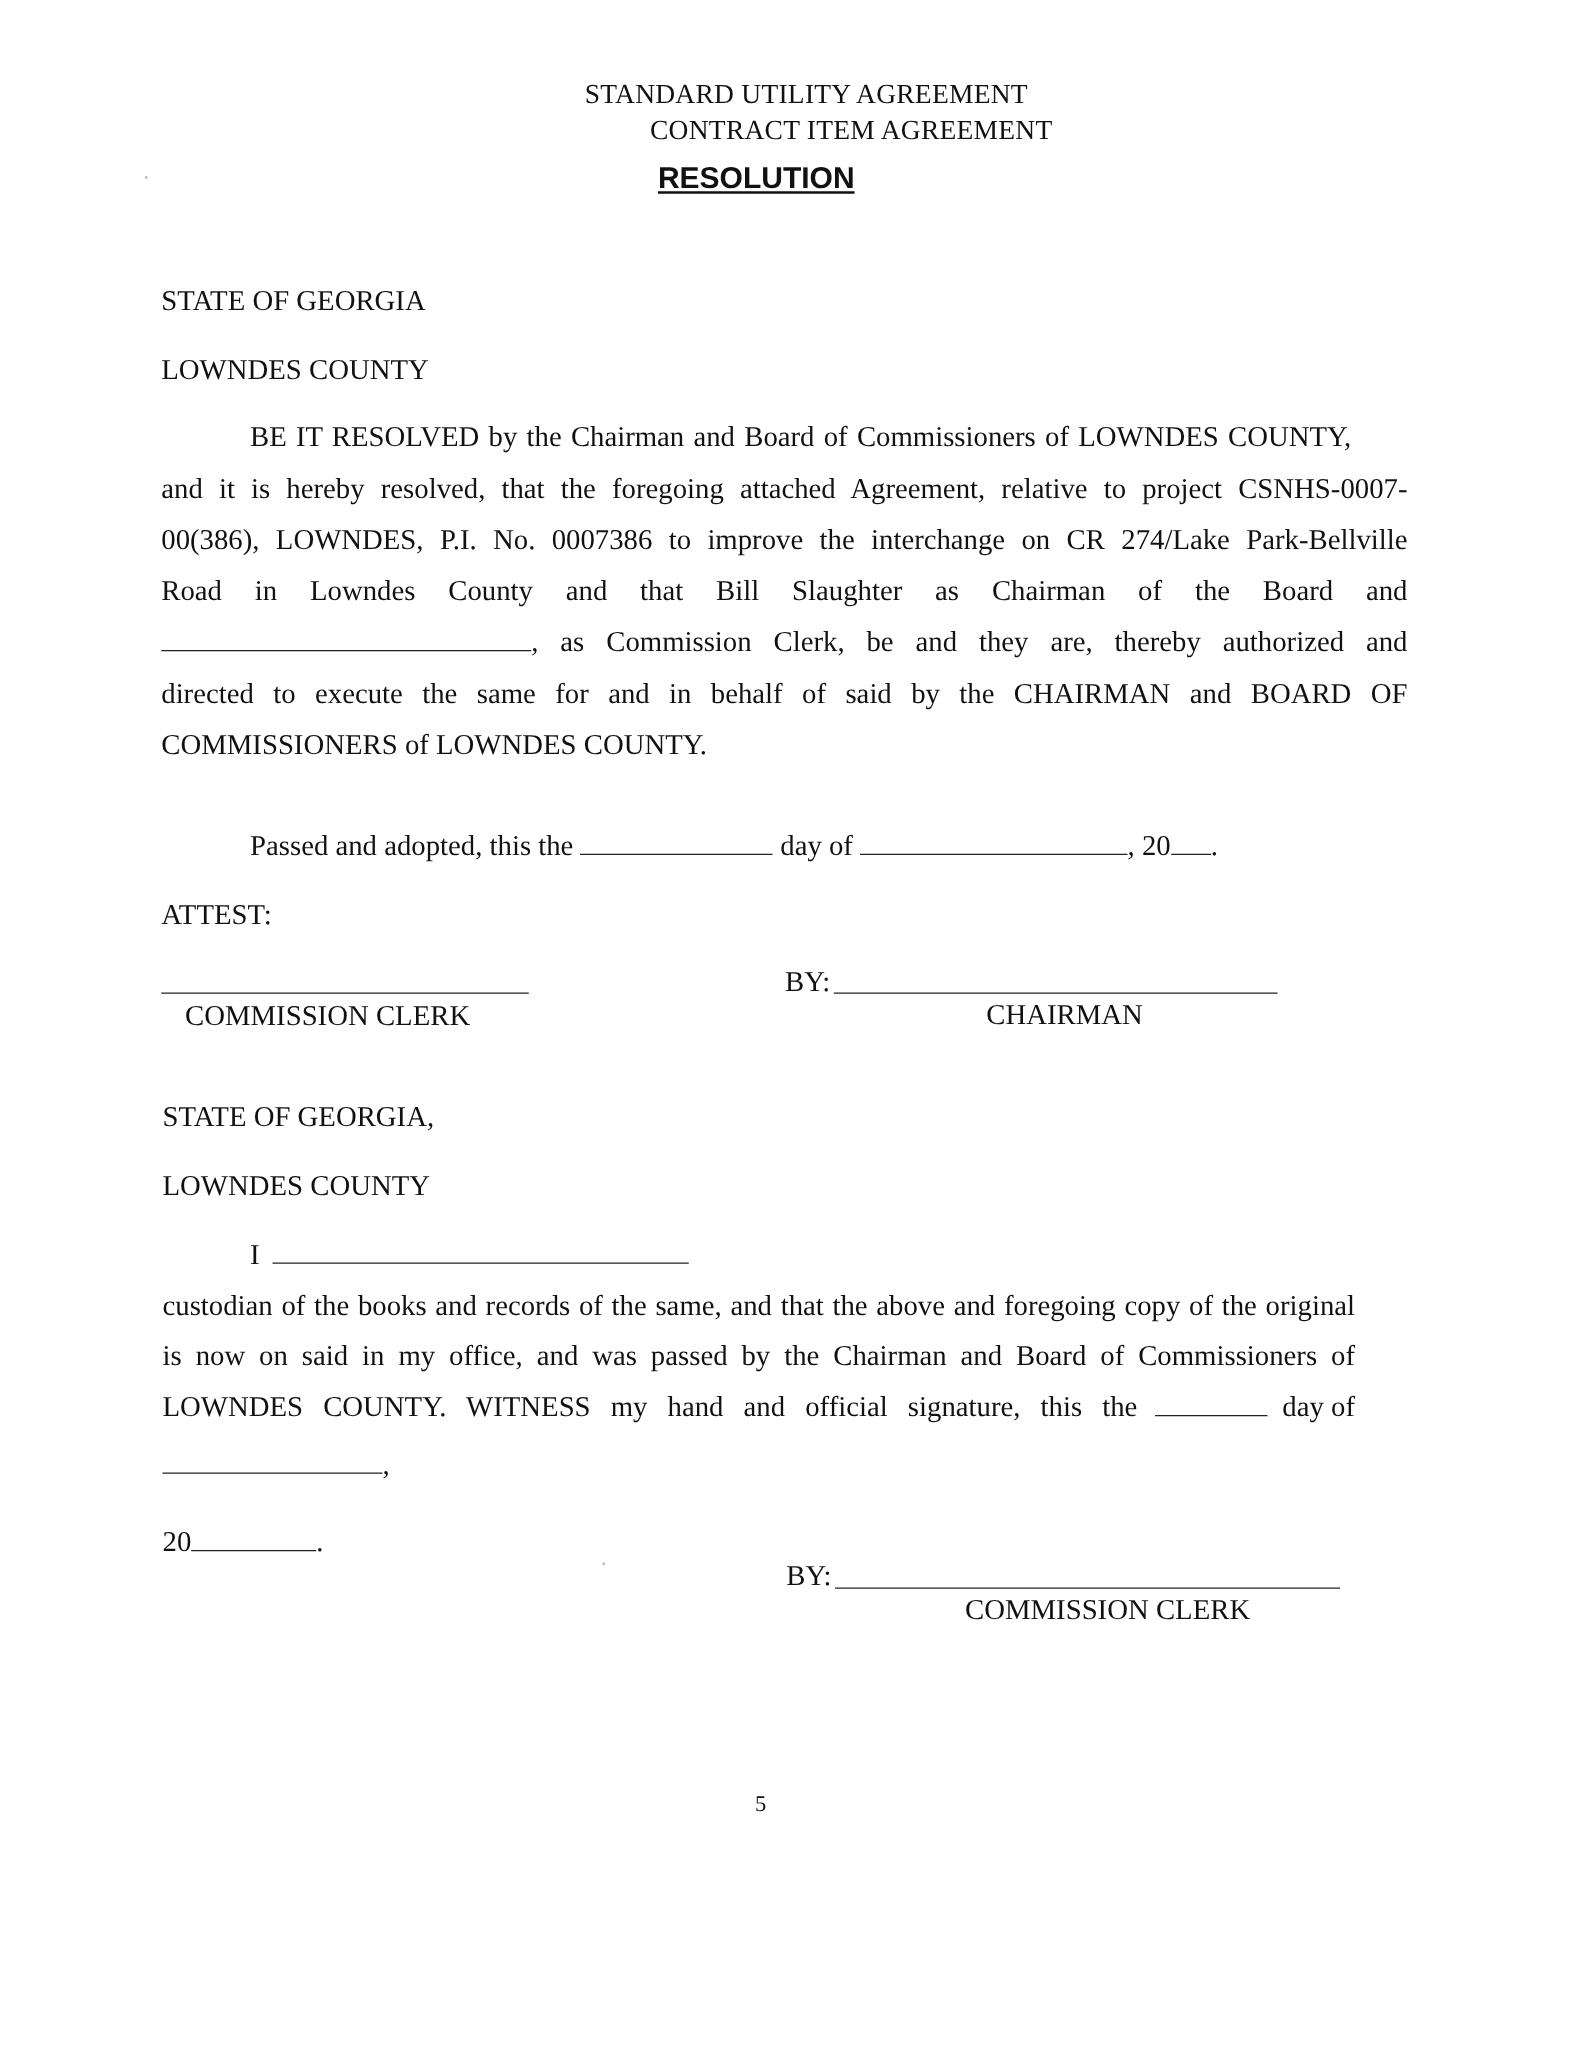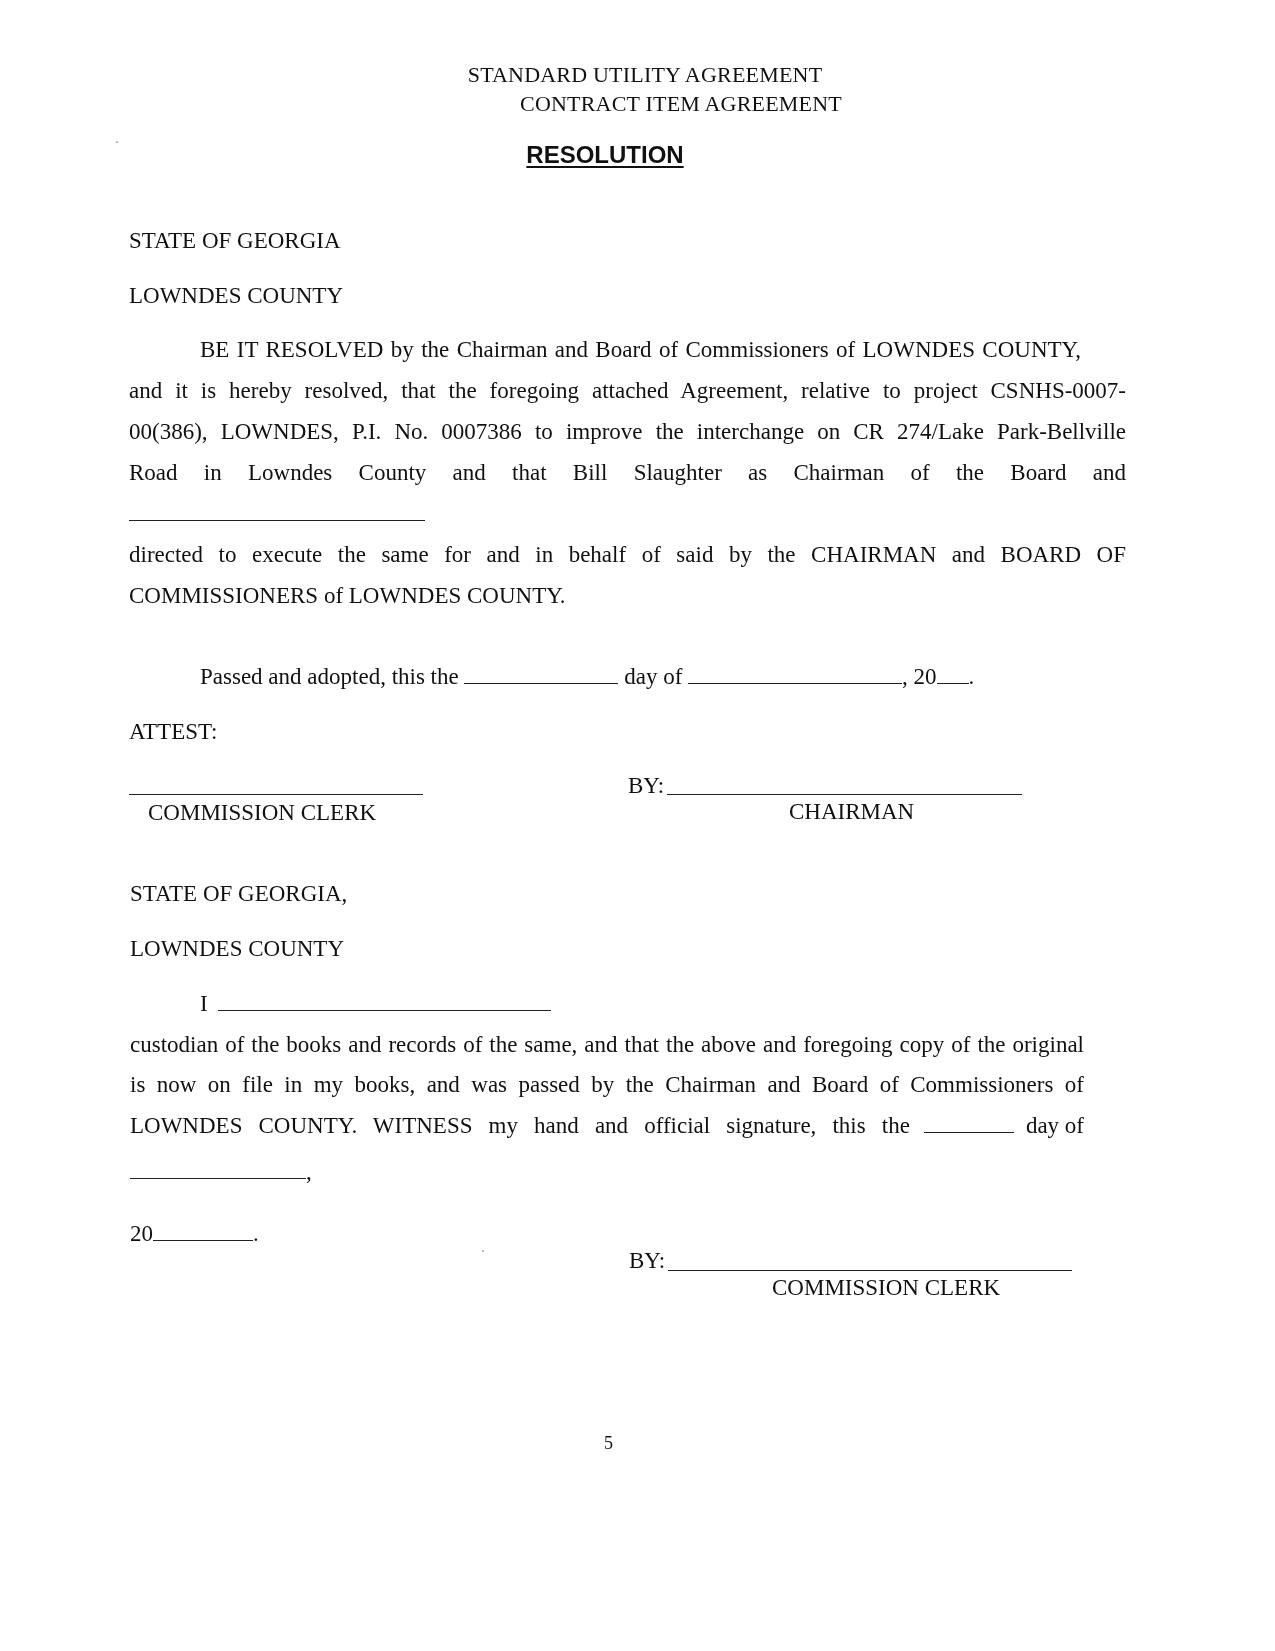--- a/index.html
+++ b/index.html
@@ -20,34 +20,35 @@
   }
   .blank { display: inline-block; border-bottom: 1.5px solid #222; height: 20px; vertical-align: baseline; }
   .rule { position: absolute; border-top: 1.5px solid #222; height: 0; }
   .speck { position: absolute; width: 2px; height: 2px; background: #bbb; }
 </style>
 </head>
 <body>
 
 <div class="abs hdr center" style="left:0; width:1210px; top:61px;">STANDARD UTILITY AGREEMENT</div>
 <div class="abs hdr center" style="left:0; width:1210px; top:90px;padding-left:36px;">CONTRACT ITEM AGREEMENT</div>
-<div class="abs res center" style="left:0; width:1210px; top:141px;">RESOLUTION</div>
+<div class="abs res center" style="left:0; width:1210px; top:129px;">RESOLUTION</div>
 
 <div class="speck" style="left:116px; top:141px;"></div>
 
 <div class="abs ln" style="left:129px; top:227px;">STATE OF GEORGIA</div>
 <div class="abs ln" style="left:129px; top:282px;">LOWNDES COUNTY</div>
 
 <div>
   <div class="abs ln" style="left:200px; top:336px; width:881px; text-align:justify; text-align-last:justify;">BE IT RESOLVED by the Chairman and Board of Commissioners of LOWNDES COUNTY,</div>
   <div class="abs ln just" style="left:129px; top:377px;">and it is hereby resolved, that the foregoing attached Agreement, relative to project CSNHS-0007-</div>
   <div class="abs ln just" style="left:129px; top:418px;">00(386), LOWNDES, P.I. No. 0007386 to improve the interchange on CR 274/Lake Park-Bellville</div>
   <div class="abs ln just" style="left:129px; top:459px; word-spacing:6px;">Road in Lowndes County and that Bill Slaughter as Chairman of the Board and</div>
   <div class="abs ln" style="left:129px; top:500px; width:997px; display:flex; align-items:baseline;">
     <span class="blank" style="width:296px;"></span>
+    <span style="flex:1; text-align:justify; text-align-last:justify;">, as Commission Clerk, be and they are, thereby authorized and</span>
   </div>
   <div class="abs ln just" style="left:129px; top:541px;">directed to execute the same for and in behalf of said by the CHAIRMAN and BOARD OF</div>
   <div class="abs ln" style="left:129px; top:582px;">COMMISSIONERS of LOWNDES COUNTY.</div>
 </div>
 
 <div class="abs ln" style="left:200px; top:663px;">
   <span>Passed and adopted, this the</span>
   <span class="blank" style="width:154px;"></span>
   <span>day of</span>
   <span class="blank" style="width:214px;"></span><span>, 20</span><span class="blank" style="width:32px;"></span><span>.</span>
@@ -64,21 +65,21 @@
 
 <div class="abs ln" style="left:130px; top:880px;">STATE OF GEORGIA,</div>
 <div class="abs ln" style="left:130px; top:935px;">LOWNDES COUNTY</div>
 
 <div>
   <div class="abs ln" style="left:200px; top:990px; width:884px; display:flex; align-items:baseline;">
     <span>I</span>
     <span class="blank" style="width:333px; margin-left:10px; margin-right:6px;"></span>
   </div>
   <div class="abs ln" style="left:130px; top:1031px; width:954px; text-align:justify; text-align-last:justify;">custodian of the books and records of the same, and that the above and foregoing copy of the original</div>
-  <div class="abs ln" style="left:130px; top:1071px; width:954px; text-align:justify; text-align-last:justify;">is now on file in my books, and was passed by the Chairman and Board of Commissioners of</div>
+  <div class="abs ln" style="left:130px; top:1071px; width:954px; text-align:justify; text-align-last:justify;">is now on said in my office, and was passed by the Chairman and Board of Commissioners of</div>
   <div class="abs ln" style="left:130px; top:1112px; width:954px; display:flex; align-items:flex-start;">
     <span style="flex:1; text-align:justify; text-align-last:justify; padding-right:14px;">LOWNDES COUNTY. WITNESS my hand and official signature, this the</span>
     <span class="blank" style="width:90px; margin-right:12px;"></span>
     <span>day of</span>
   </div>
   <div class="abs ln" style="left:130px; top:1158px;">
     <span class="blank" style="width:176px;"></span><span>,</span>
   </div>
   <div class="abs ln" style="left:130px; top:1220px;">
     <span>20</span><span class="blank" style="width:100px;"></span><span>.</span>

